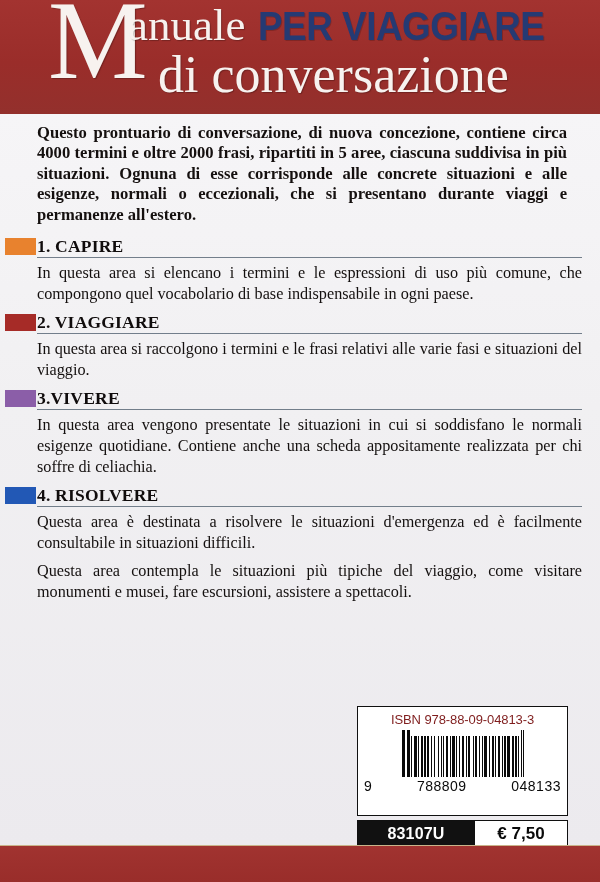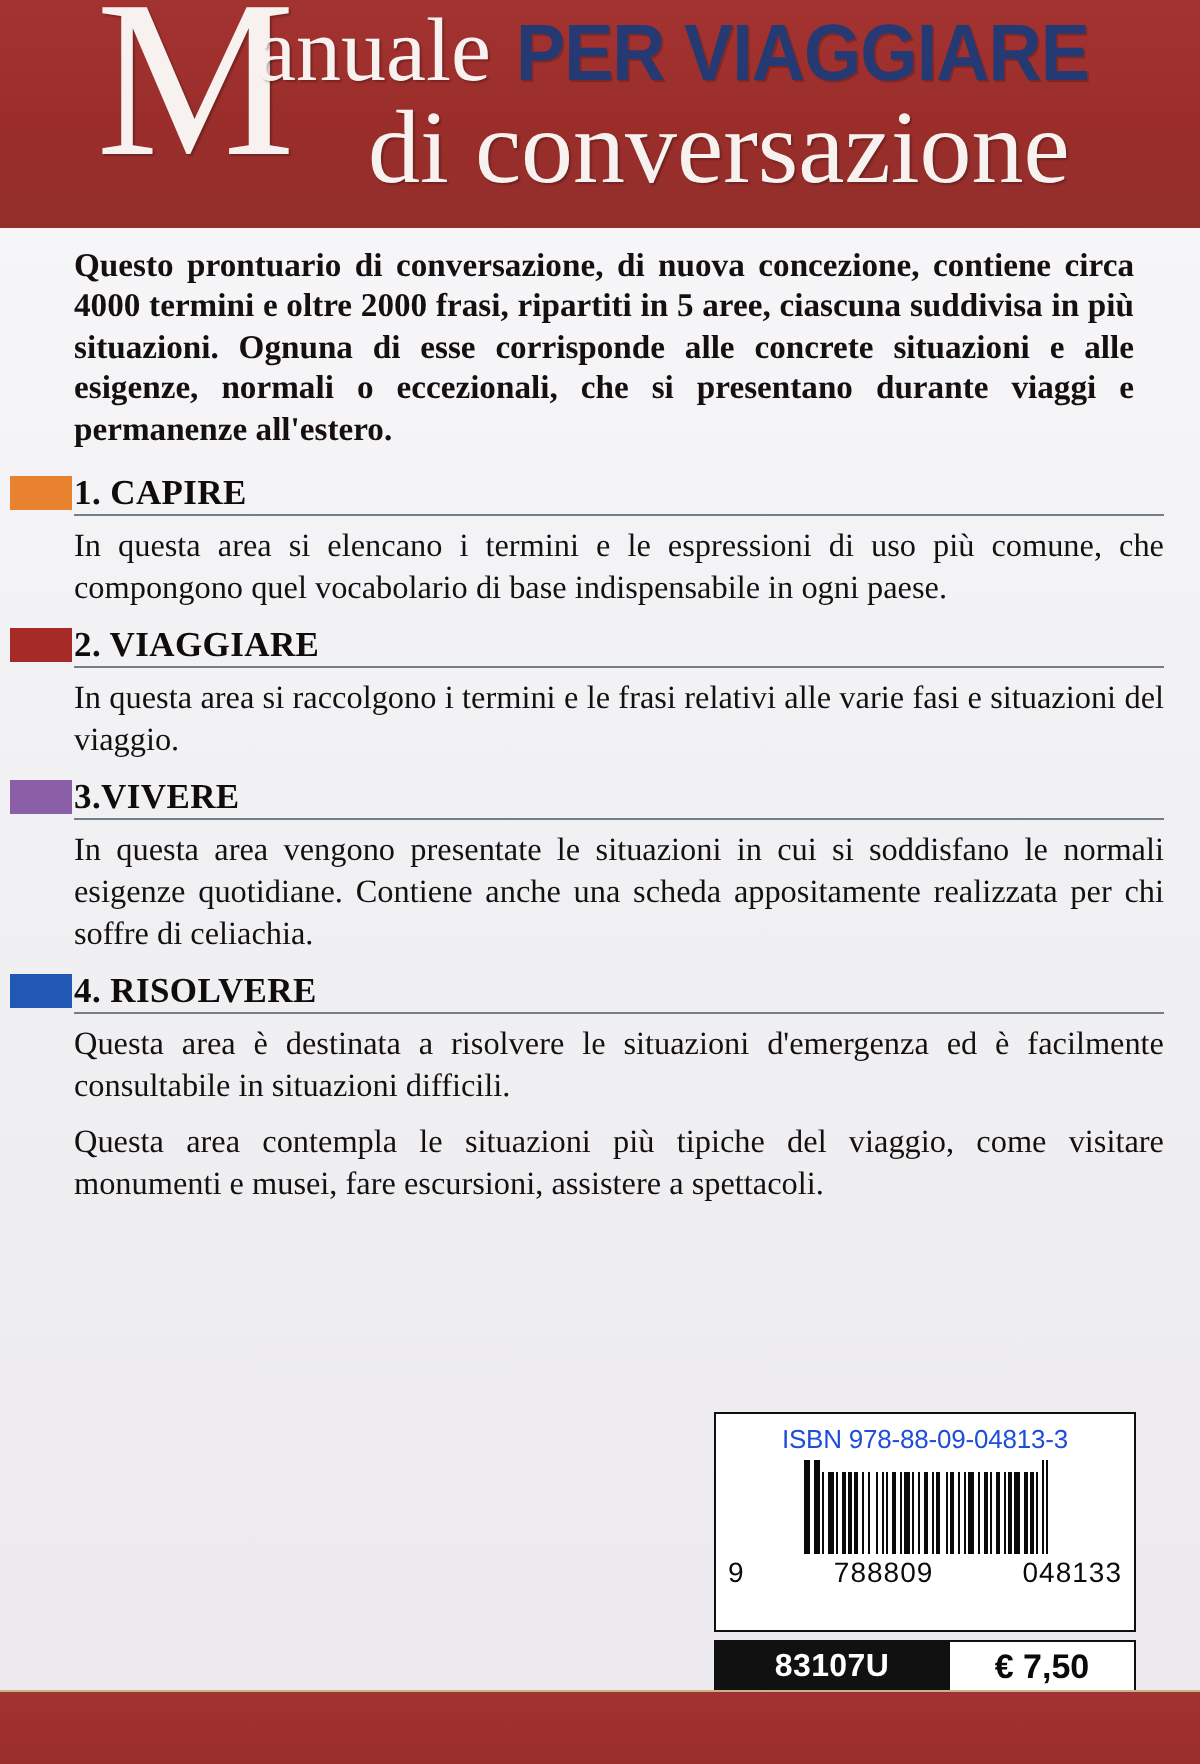--- a/index.html
+++ b/index.html
@@ -71,21 +71,20 @@
   }
   .title-line2 {
     position: absolute;
     left: 158px;
     top: 47px;
     font-size: 52px;
     line-height: 56px;
     color: #f7f2ef;
     font-family: "Liberation Serif", "DejaVu Serif", serif;
     text-shadow: 1px 1px 1px rgba(0,0,0,0.25);
-    margin-left: 26px;
   }
 
   
   .body-area {
     position: absolute;
     left: 0;
     top: 114px;
     width: 600px;
     height: 731px;
     background: linear-gradient(180deg, #f6f5f7 0%, #f1f0f2 40%, #eceaee 100%);
@@ -164,21 +163,21 @@
     height: 110px;
     background: #ffffff;
     border: 1.5px solid #101010;
     box-sizing: border-box;
   }
   .isbn-line {
     text-align: center;
     font-family: "Liberation Sans", "DejaVu Sans", sans-serif;
     font-size: 13px;
     line-height: 15px;
-    color: #1d4ed8;
+    color: #7f1d1d;
     padding-top: 5px;
     letter-spacing: -0.1px;
   }
   .bars {
     display: flex;
     align-items: flex-end;
     justify-content: center;
     height: 47px;
     margin-top: 3px;
     gap: 0px;

